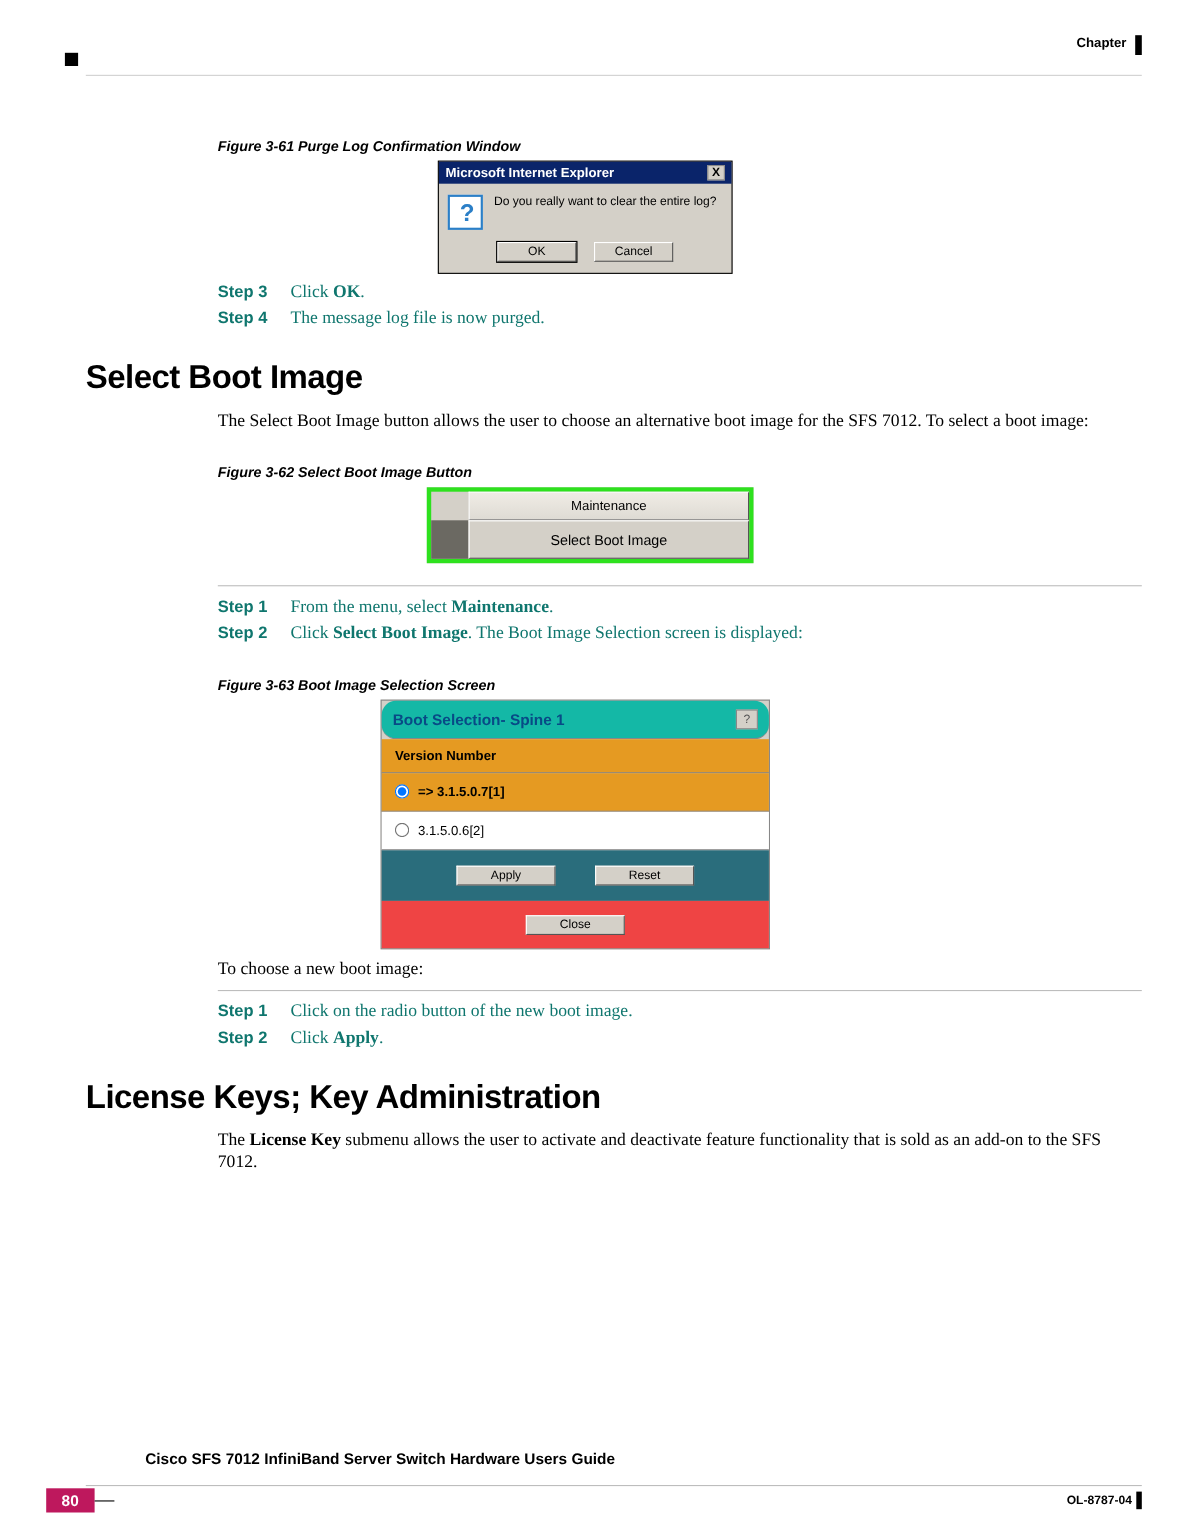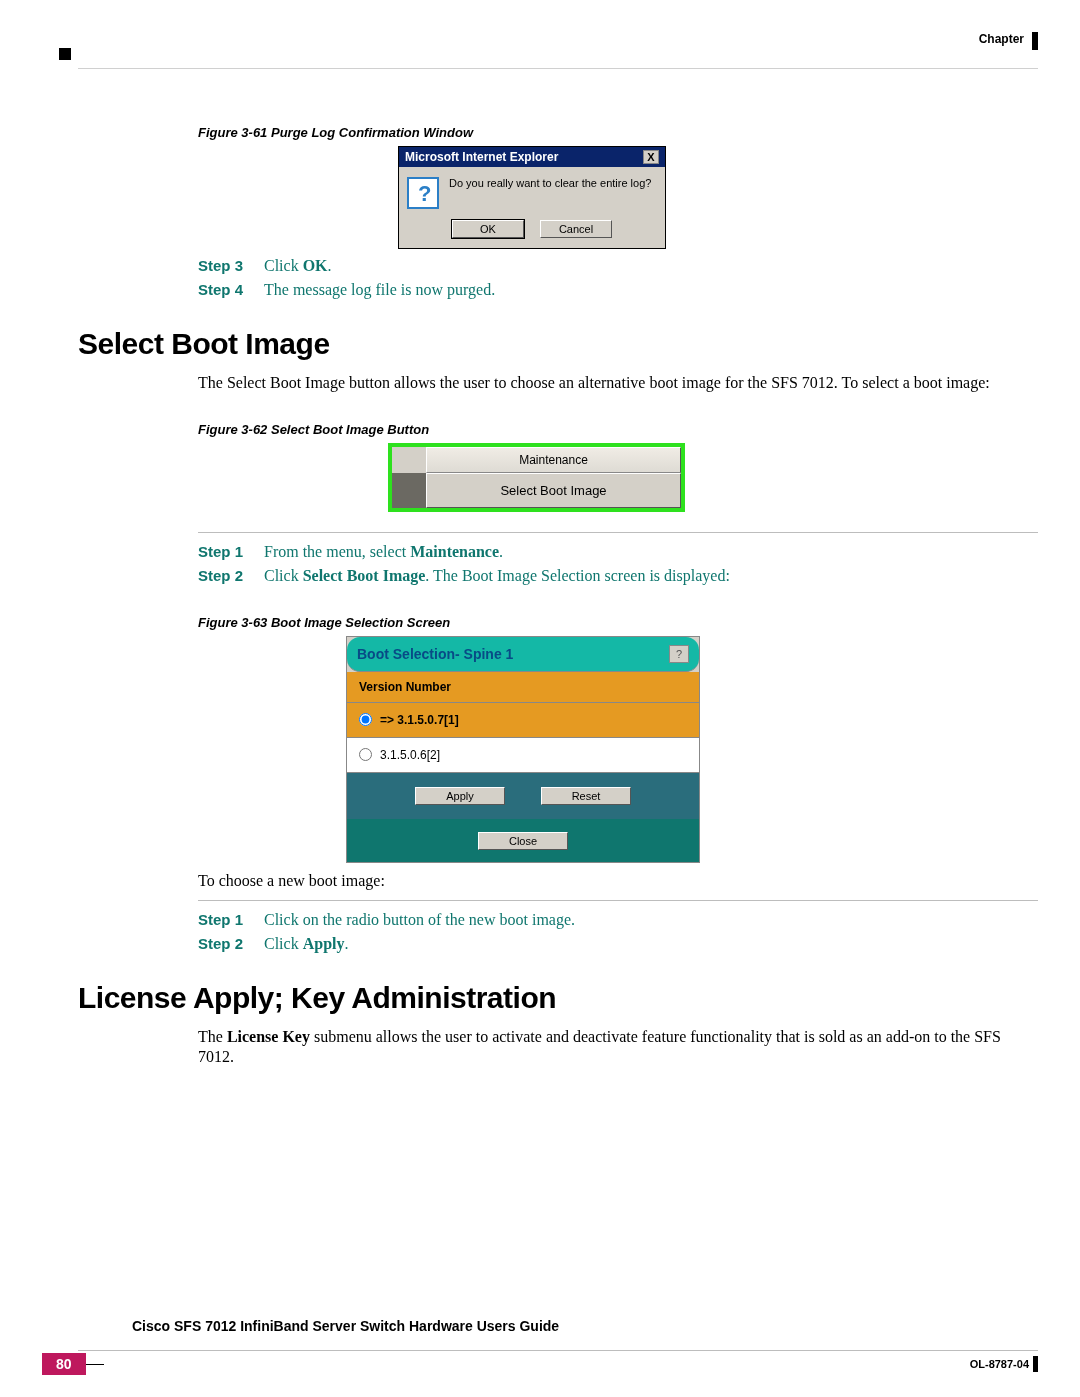--- a/index.html
+++ b/index.html
@@ -302,21 +302,21 @@
     font-family: Tahoma, Arial, sans-serif;
     font-size: 11px;
     background: #d4d0c8;
     border-top: 1px solid #fff;
     border-left: 1px solid #fff;
     border-right: 1px solid #555;
     border-bottom: 1px solid #555;
     padding: 2px 0;
   }
   .fig-63-box .close-row {
-    background: #0f766e;
+    background: #ef4444;
     text-align: center;
     padding: 12px 0;
   }
   .footer {
     position: absolute;
     left: 42px;
     right: 42px;
     bottom: 22px;
   }
   .footer-line {
@@ -468,21 +468,21 @@
       <div class="row">
         <span class="label">Step 1</span>
         <span class="text">Click on the radio button of the new boot image.</span>
       </div>
       <div class="row">
         <span class="label">Step 2</span>
         <span class="text"><span>Click </span><b>Apply</b><span>.</span></span>
       </div>
     </div>
 
-    <h2 class="section mt-18">License Apply; Key Administration</h2>
+    <h2 class="section mt-18">License Keys; Key Administration</h2>
     <div class="para"><span>The </span><b>License Key</b><span> submenu allows the user to activate and deactivate feature functionality that is sold as an add-on to the SFS 7012.</span></div>
   </div>
 
   <div class="footer">
     <div class="footer-title">Cisco SFS 7012 InfiniBand Server Switch Hardware Users Guide</div>
     <div class="footer-line"></div>
     <div class="footer-bottom">
       <div class="page-num-wrap">
         <span class="page-num">80</span>
         <span class="tail"></span>

